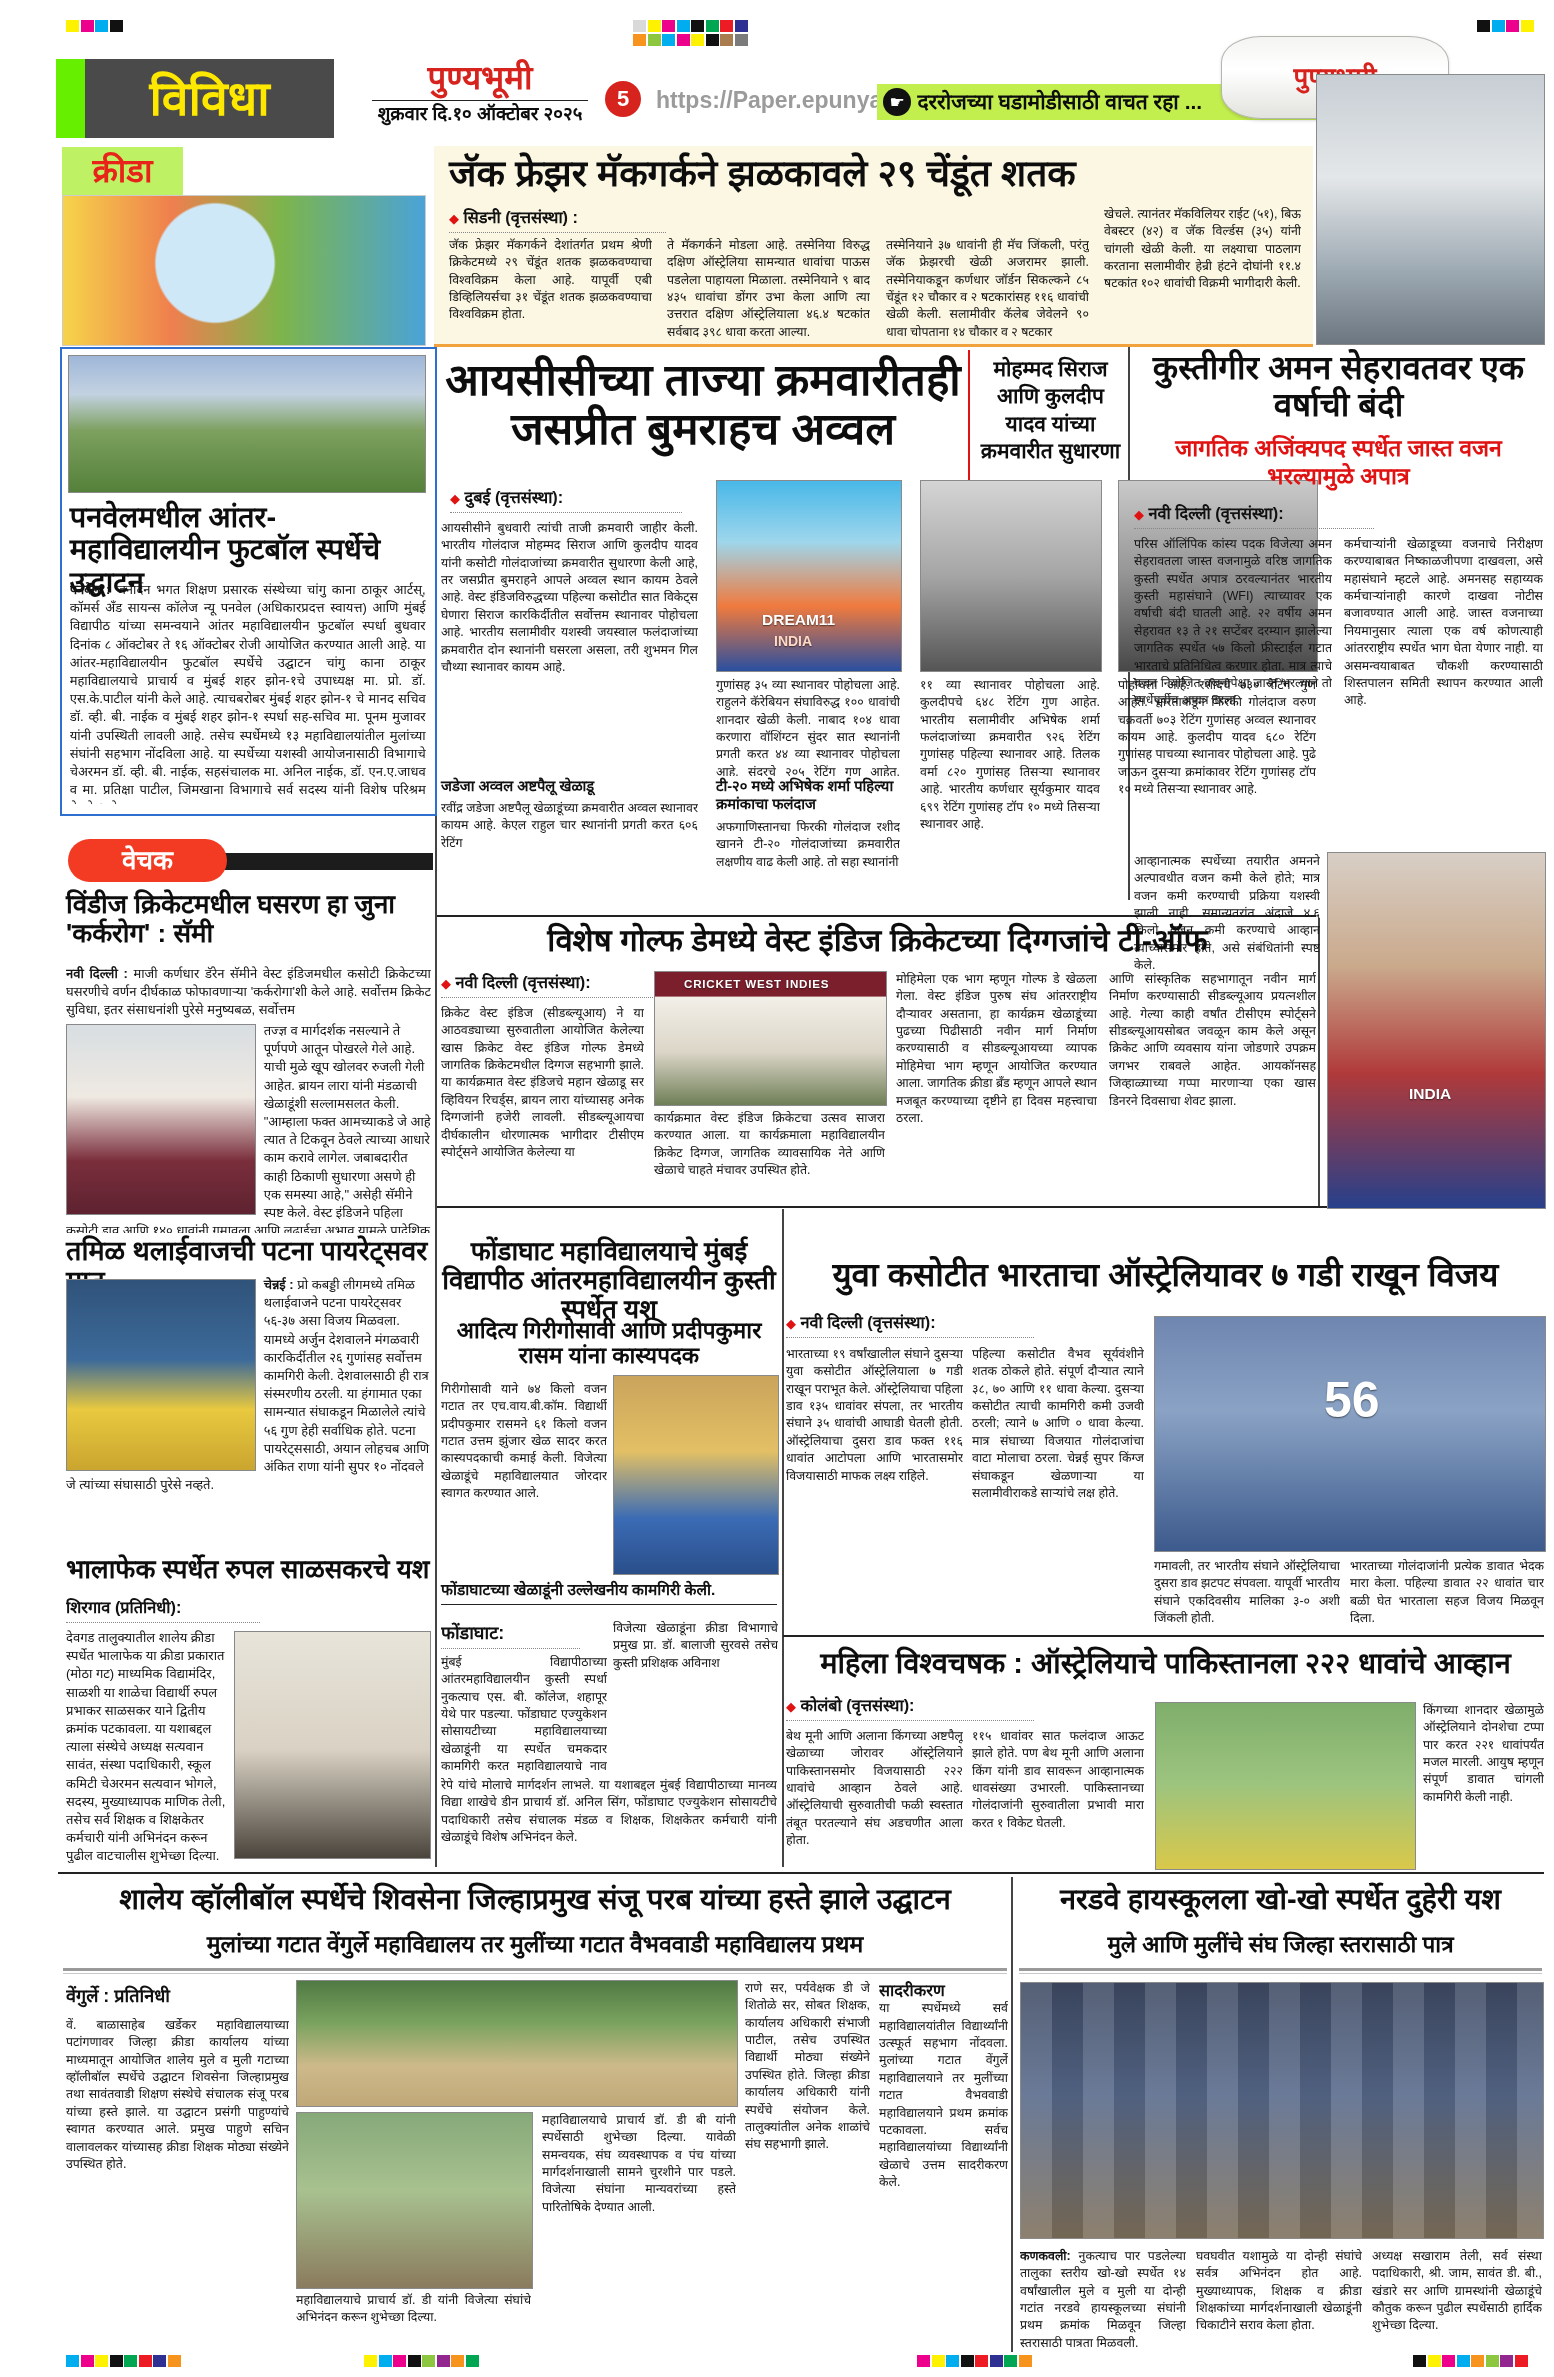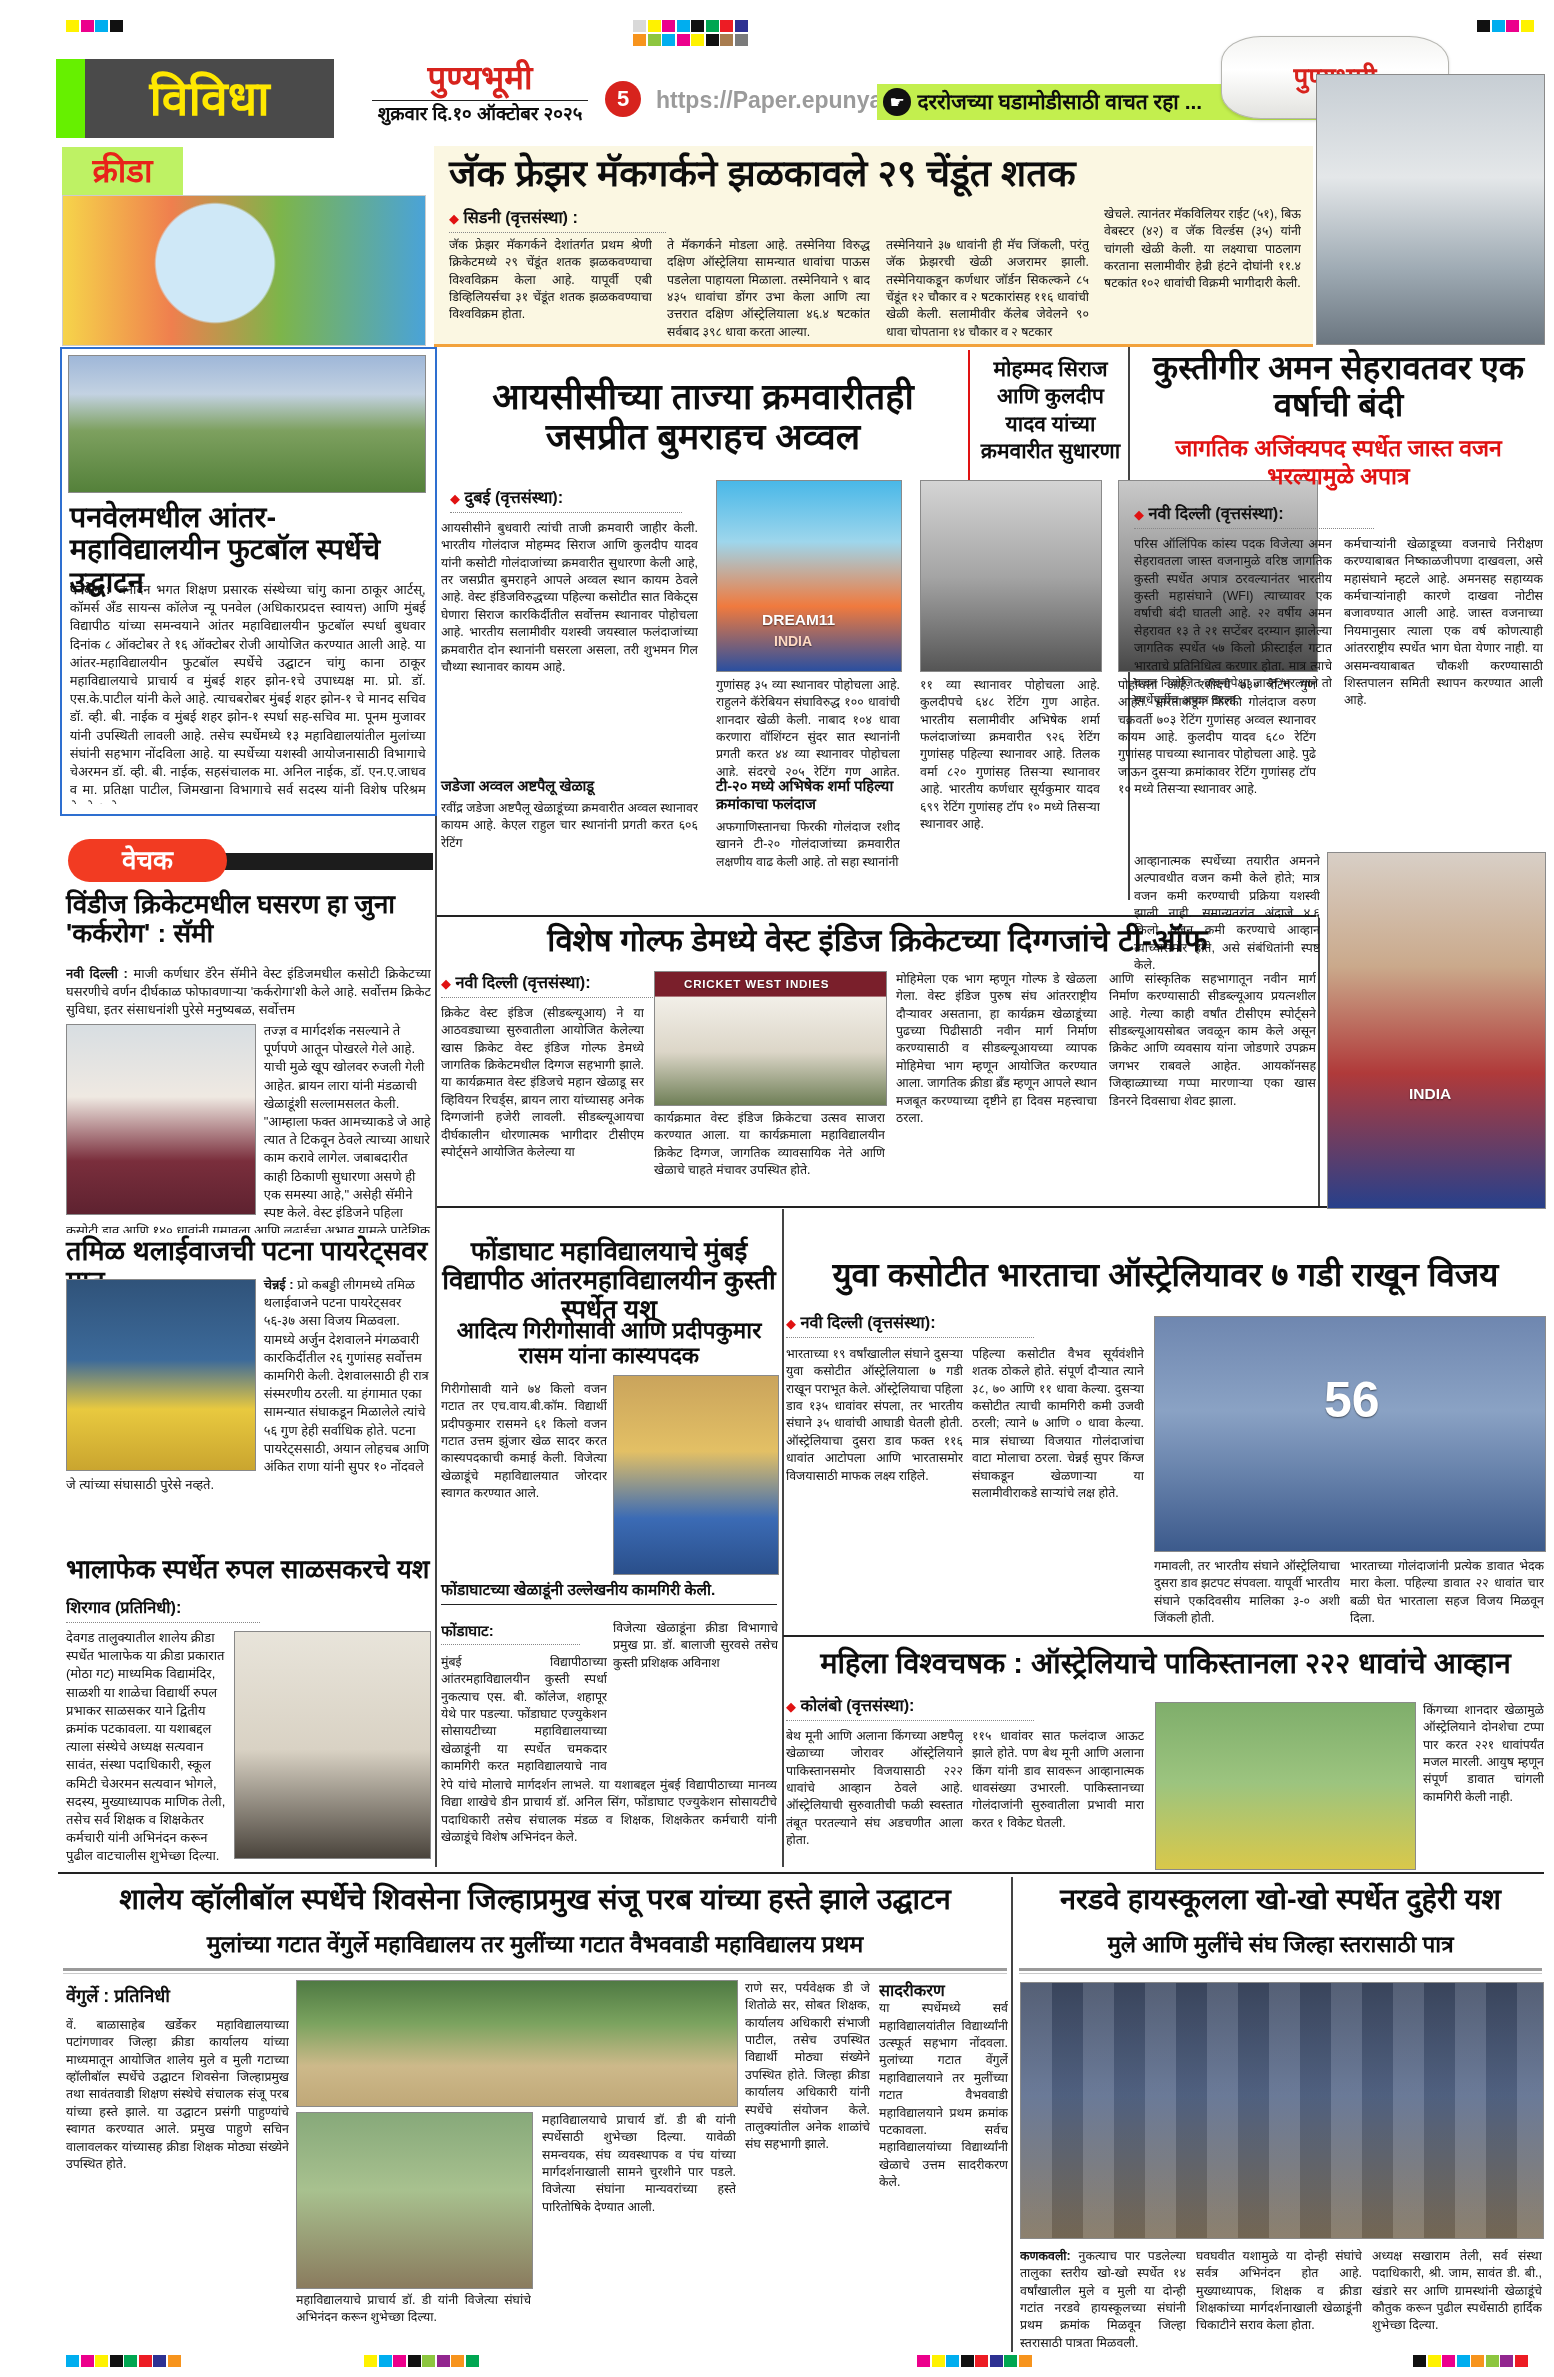--- a/index.html
+++ b/index.html
@@ -104,21 +104,21 @@
     <span class="body" style="font-size:13px;"><b class="lead">चेन्नई :</b> <span>प्रो कबड्डी लीगमध्ये तमिळ थलाईवाजने पटना पायरेट्सवर ५६-३७ असा विजय मिळवला. यामध्ये अर्जुन देशवालने मंगळवारी कारकिर्दीतील २६ गुणांसह सर्वोत्तम कामगिरी केली. देशवालसाठी ही रात्र संस्मरणीय ठरली. या हंगामात एका सामन्यात संघाकडून</span> <span>मिळालेले त्यांचे ५६ गुण हेही सर्वाधिक होते. पटना पायरेट्ससाठी, अयान लोहचब आणि अंकित राणा यांनी सुपर १० नोंदवले जे त्यांच्या संघासाठी पुरेसे नव्हते.</span></span>
   </div>
 
   <div class="abs hl" style="left:66px;top:1555px;width:365px;font-size:26px;">भालाफेक स्पर्धेत रुपल साळसकरचे यश</div>
   <div class="abs dl" style="left:66px;top:1596px;width:194px;"><span>शिरगाव (प्रतिनिधी):</span></div>
   <div class="abs" style="left:66px;top:1629px;width:365px;height:234px;overflow:hidden;">
     <div class="photo" style="position:relative;float:right;width:195px;height:226px;margin:1.5px 0 1.5px 7.7px;background:linear-gradient(180deg,#e8e4da 0%,#d9d2c4 52%,#4a443c 100%);border:0.8px solid #888;"></div>
     <span class="body" style="font-size:13px;">देवगड तालुक्यातील शालेय क्रीडा स्पर्धेत भालाफेक या क्रीडा प्रकारात (मोठा गट) माध्यमिक विद्यामंदिर, साळशी या शाळेचा विद्यार्थी रुपल प्रभाकर साळसकर याने द्वितीय क्रमांक पटकावला. या यशाबद्दल त्याला संस्थेचे अध्यक्ष सत्यवान सावंत, संस्था पदाधिकारी, स्कूल कमिटी चेअरमन सत्यवान भोगले, सदस्य, मुख्याध्यापक माणिक तेली, तसेच सर्व शिक्षक व शिक्षकेतर कर्मचारी यांनी अभिनंदन करून पुढील वाटचालीस शुभेच्छा दिल्या.</span>
   </div>
 
-  <div class="abs hl center" style="left:440px;top:355px;width:526px;font-size:36px;margin-top:22px;">आयसीसीच्या ताज्या क्रमवारीतही जसप्रीत बुमराहच अव्वल</div>
+  <div class="abs hl center" style="left:440px;top:355px;width:526px;font-size:44px;">आयसीसीच्या ताज्या क्रमवारीतही जसप्रीत बुमराहच अव्वल</div>
   <div class="abs" style="left:968px;top:350px;width:2.3px;height:139px;background:#e01212;"></div>
   <div class="abs hl center" style="left:977px;top:355px;width:147px;font-size:21px;line-height:1.3;">मोहम्मद सिराज आणि कुलदीप यादव यांच्या क्रमवारीत सुधारणा</div>
   <div class="abs dl" style="left:450px;top:486px;width:232px;"><span class="dia">◆</span> <span>दुबई (वृत्तसंस्था):</span></div>
   <div class="abs body" style="left:441px;top:520px;width:257px;height:255px;">आयसीसीने बुधवारी त्यांची ताजी क्रमवारी जाहीर केली. भारतीय गोलंदाज मोहम्मद सिराज आणि कुलदीप यादव यांनी कसोटी गोलंदाजांच्या क्रमवारीत सुधारणा केली आहे, तर जसप्रीत बुमराहने आपले अव्वल स्थान कायम ठेवले आहे. वेस्ट इंडिजविरुद्धच्या पहिल्या कसोटीत सात विकेट्स घेणारा सिराज कारकिर्दीतील सर्वोत्तम स्थानावर पोहोचला आहे. भारतीय सलामीवीर यशस्वी जयस्वाल फलंदाजांच्या क्रमवारीत दोन स्थानांनी घसरला असला, तरी शुभमन गिल चौथ्या स्थानावर कायम आहे.</div>
   <div class="abs subbold" style="left:441px;top:777px;width:257px;">जडेजा अव्वल अष्टपैलू खेळाडू</div>
   <div class="abs body" style="left:441px;top:800px;width:257px;height:96px;">रवींद्र जडेजा अष्टपैलू खेळाडूंच्या क्रमवारीत अव्वल स्थानावर कायम आहे. केएल राहुल चार स्थानांनी प्रगती करत ६०६ रेटिंग</div>
 
   <div class="photo" style="left:716px;top:480px;width:184px;height:190px;background:linear-gradient(180deg,#49b8e8 0%,#9ed6ec 32%,#f07a3e 66%,#2a4fa0 100%);">
     <span class="jersey" style="left:45px;top:130px;font-size:15.5px;">DREAM11</span>
     <span class="jersey" style="left:57px;top:152px;font-size:14px;color:#ffd9c2;">INDIA</span>
@@ -150,21 +150,21 @@
   </div>
   <div class="abs body" style="left:654px;top:1110px;width:231px;height:90px;">कार्यक्रमात वेस्ट इंडिज क्रिकेटचा उत्सव साजरा करण्यात आला. या कार्यक्रमाला महाविद्यालयीन क्रिकेट दिग्गज, जागतिक व्यावसायिक नेते आणि खेळाचे चाहते मंचावर उपस्थित होते.</div>
   <div class="abs body" style="left:896px;top:971px;width:201px;height:229px;">मोहिमेला एक भाग म्हणून गोल्फ डे खेळला गेला. वेस्ट इंडिज पुरुष संघ आंतरराष्ट्रीय दौऱ्यावर असताना, हा कार्यक्रम खेळाडूंच्या पुढच्या पिढीसाठी नवीन मार्ग निर्माण करण्यासाठी व सीडब्ल्यूआयच्या व्यापक मोहिमेचा भाग म्हणून आयोजित करण्यात आला. जागतिक क्रीडा ब्रँड म्हणून आपले स्थान मजबूत करण्याच्या दृष्टीने हा दिवस महत्त्वाचा ठरला.</div>
   <div class="abs body" style="left:1109px;top:971px;width:207px;height:229px;">आणि सांस्कृतिक सहभागातून नवीन मार्ग निर्माण करण्यासाठी सीडब्ल्यूआय प्रयत्नशील आहे. गेल्या काही वर्षांत टीसीएम स्पोर्ट्सने सीडब्ल्यूआयसोबत जवळून काम केले असून क्रिकेट आणि व्यवसाय यांना जोडणारे उपक्रम जगभर राबवले आहेत. आयकॉनसह जिव्हाळ्याच्या गप्पा मारणाऱ्या एका खास डिनरने दिवसाचा शेवट झाला.</div>
 
   <div class="abs hl center" style="left:441px;top:1237px;width:336px;font-size:26px;">फोंडाघाट महाविद्यालयाचे मुंबई विद्यापीठ आंतरमहाविद्यालयीन कुस्ती स्पर्धेत यश</div>
   <div class="abs hl center" style="left:441px;top:1318px;width:336px;font-size:22.5px;">आदित्य गिरीगोसावी आणि प्रदीपकुमार रासम यांना कास्यपदक</div>
   <div class="abs body" style="left:441px;top:1381px;width:166px;height:194px;">गिरीगोसावी याने ७४ किलो वजन गटात तर एच.वाय.बी.कॉम. विद्यार्थी प्रदीपकुमार रासमने ६१ किलो वजन गटात उत्तम झुंजार खेळ सादर करत कास्यपदकाची कमाई केली. विजेत्या खेळाडूंचे महाविद्यालयात जोरदार स्वागत करण्यात आले.</div>
   <div class="photo" style="left:613px;top:1375px;width:164px;height:198px;background:linear-gradient(180deg,#caa45c 0%,#e3c065 38%,#3b6bb5 72%,#2a4f8a 100%);"></div>
   <div class="abs cap" style="left:441px;top:1581px;width:336px;border-bottom:1.5px solid #222;padding-bottom:4.6px;">फोंडाघाटच्या खेळाडूंनी उल्लेखनीय कामगिरी केली.</div>
-  <div class="abs dl" style="left:441px;top:1620px;width:139px;font-size:15px;"><span>फोंडाघाट:</span></div>
+  <div class="abs dl" style="left:441px;top:1620px;width:139px;font-size:18px;"><span>फोंडाघाट:</span></div>
   <div class="abs body" style="left:441px;top:1654px;width:166px;height:121px;">मुंबई विद्यापीठाच्या आंतरमहाविद्यालयीन कुस्ती स्पर्धा नुकत्याच एस. बी. कॉलेज, शहापूर येथे पार पडल्या. फोंडाघाट एज्युकेशन सोसायटीच्या महाविद्यालयाच्या खेळाडूंनी या स्पर्धेत चमकदार कामगिरी करत महाविद्यालयाचे नाव गौरवाने उंचावले आहे.</div>
   <div class="abs body" style="left:613px;top:1620px;width:165px;height:155px;">विजेत्या खेळाडूंना क्रीडा विभागाचे प्रमुख प्रा. डॉ. बालाजी सुरवसे तसेच कुस्ती प्रशिक्षक अविनाश</div>
   <div class="abs body" style="left:441px;top:1777px;width:336px;height:91px;">रेपे यांचे मोलाचे मार्गदर्शन लाभले. या यशाबद्दल मुंबई विद्यापीठाच्या मानव्य विद्या शाखेचे डीन प्राचार्य डॉ. अनिल सिंग, फोंडाघाट एज्युकेशन सोसायटीचे पदाधिकारी तसेच संचालक मंडळ व शिक्षक, शिक्षकेतर कर्मचारी यांनी खेळाडूंचे विशेष अभिनंदन केले.</div>
 
   <div class="abs hl center" style="left:786px;top:1257px;width:759px;font-size:33px;">युवा कसोटीत भारताचा ऑस्ट्रेलियावर ७ गडी राखून विजय</div>
   <div class="abs dl" style="left:786px;top:1311px;width:248px;"><span class="dia">◆</span> <span>नवी दिल्ली (वृत्तसंस्था):</span></div>
   <div class="abs body" style="left:786px;top:1346px;width:177px;height:285px;">भारताच्या १९ वर्षांखालील संघाने दुसऱ्या युवा कसोटीत ऑस्ट्रेलियाला ७ गडी राखून पराभूत केले. ऑस्ट्रेलियाचा पहिला डाव १३५ धावांवर संपला, तर भारतीय संघाने ३५ धावांची आघाडी घेतली होती. ऑस्ट्रेलियाचा दुसरा डाव फक्त ११६ धावांत आटोपला आणि भारतासमोर विजयासाठी माफक लक्ष्य राहिले.</div>
   <div class="abs body" style="left:972px;top:1346px;width:172px;height:285px;">पहिल्या कसोटीत वैभव सूर्यवंशीने शतक ठोकले होते. संपूर्ण दौऱ्यात त्याने ३८, ७० आणि ११ धावा केल्या. दुसऱ्या कसोटीत त्याची कामगिरी कमी उजवी ठरली; त्याने ७ आणि ० धावा केल्या. मात्र संघाच्या विजयात गोलंदाजांचा वाटा मोलाचा ठरला. चेन्नई सुपर किंग्ज संघाकडून खेळणाऱ्या या सलामीवीराकडे साऱ्यांचे लक्ष होते.</div>
   <div class="photo" style="left:1154px;top:1316px;width:390px;height:234px;background:linear-gradient(180deg,#6f87b0 0%,#8aa2c4 40%,#3c5a8c 100%);">
     <span class="jersey" style="left:169px;top:54px;font-size:50px;">56</span>

